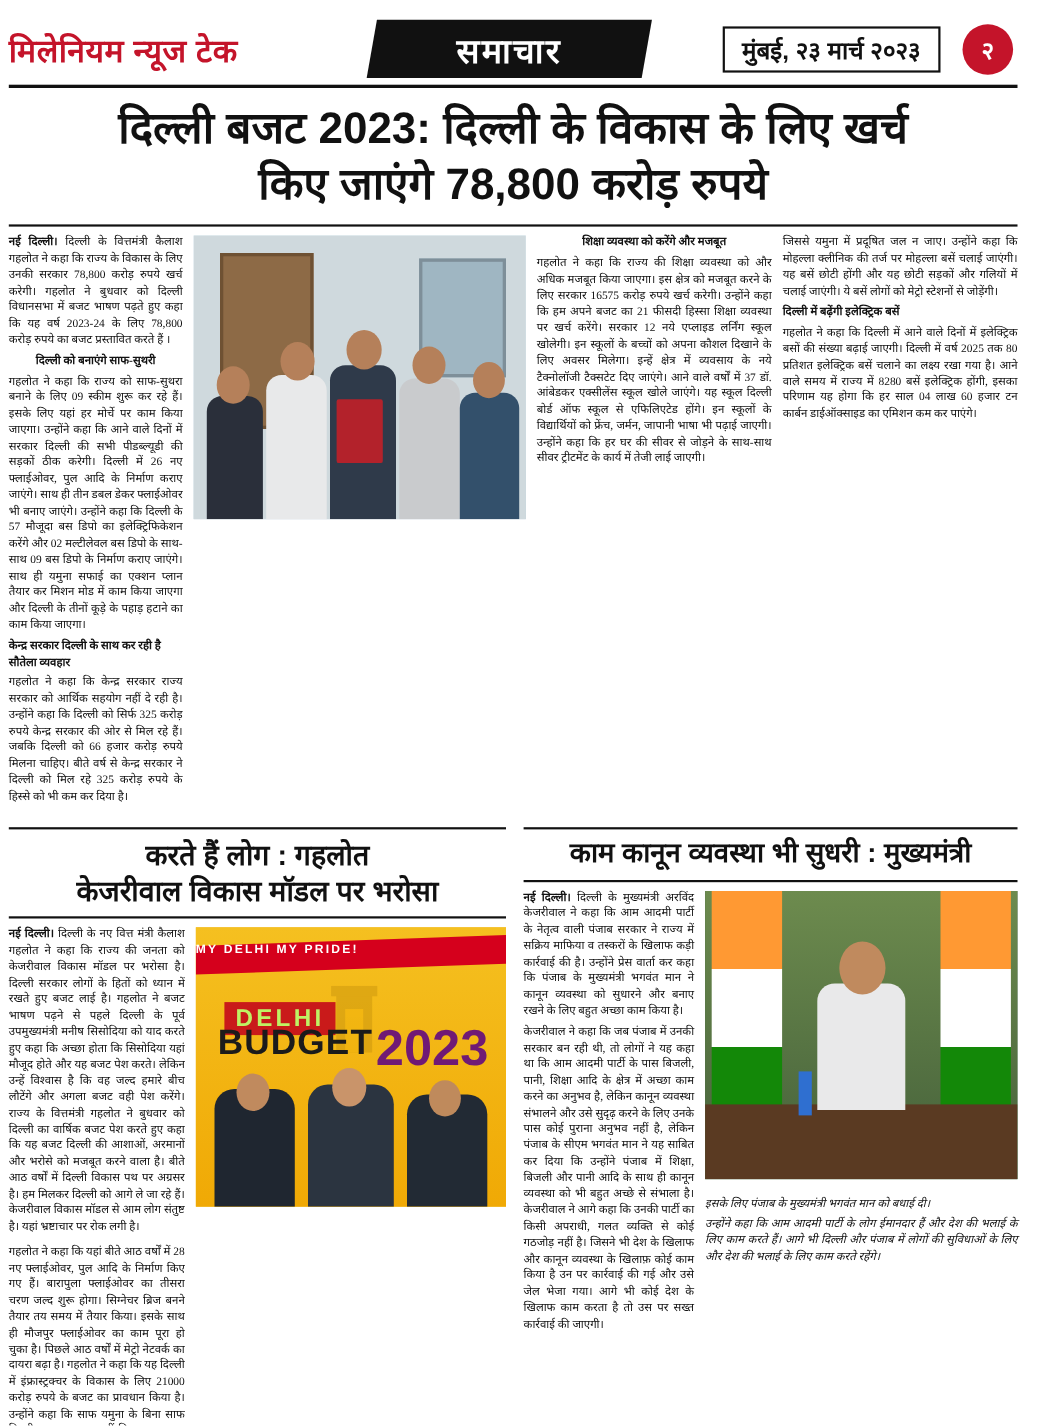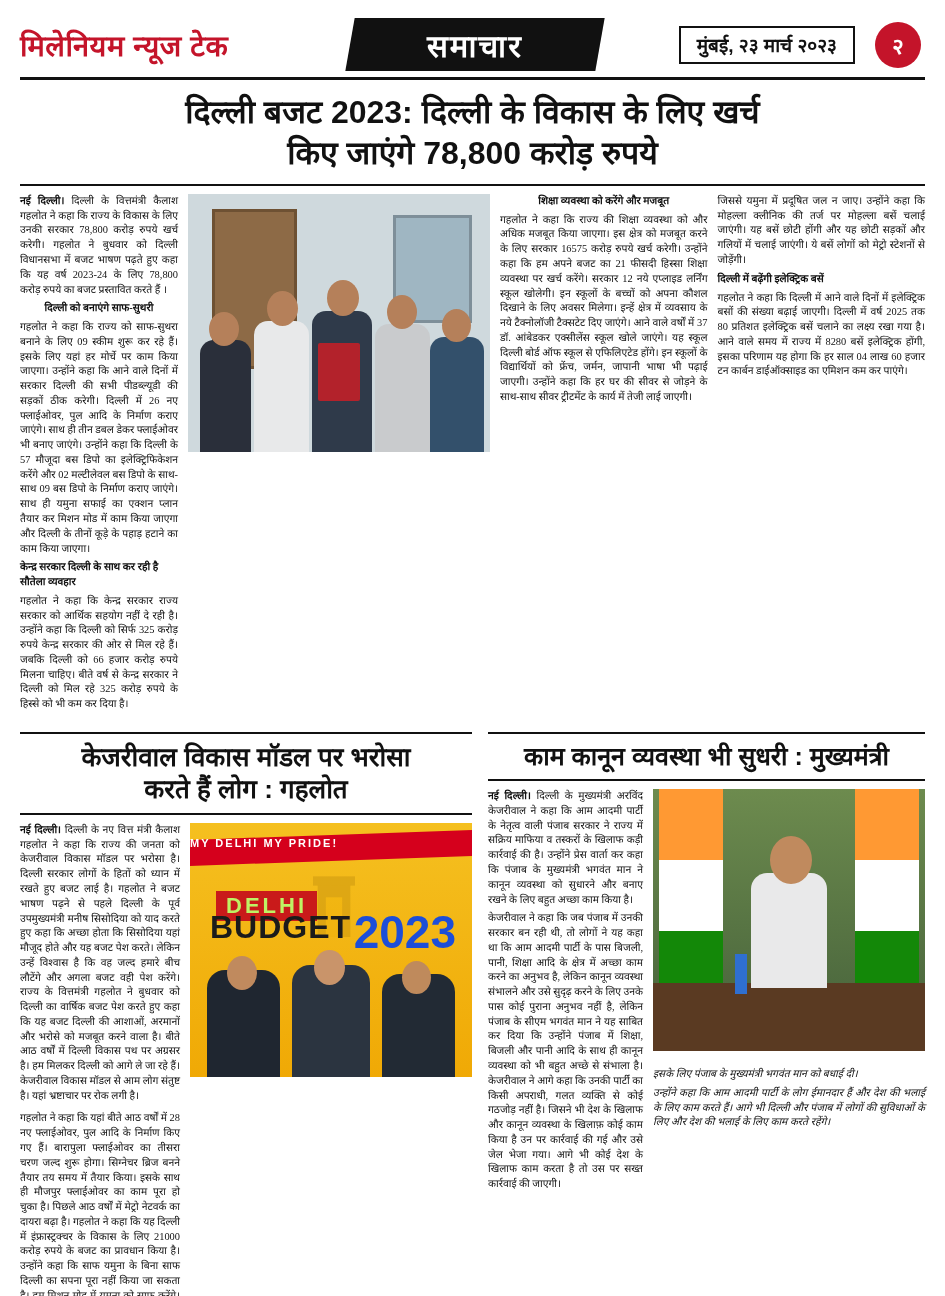--- a/index.html
+++ b/index.html
@@ -6,21 +6,21 @@
   html, body { margin:0; padding:0; }
   body {
     width: 945px; height: 1296px;
     background: #ffffff;
     font-family: "Liberation Serif", serif;
     color: #111;
     overflow: hidden;
   }
   .page {
     width: 945px; height: 1296px;
-    padding: 18px 20px 12px 20px;
+    padding: 18px 20px 12px 8px;
     position: relative;
   }
 
   
   .masthead {
     display: flex; align-items: stretch;
     border-bottom: 3px solid #111;
     padding-bottom: 6px;
     height: 62px;
   }
@@ -51,41 +51,41 @@
   }
   .dateline {
     flex: 1;
     display: flex; align-items: center; justify-content: flex-end;
     padding-right: 16px;
   }
   .dateline-inner {
     border: 2px solid #111;
     padding: 4px 16px;
     font-family: "Liberation Sans", sans-serif;
-    font-size: 19px;
+    font-size: 22px;
     font-weight: bold;
   }
   .pagebadge {
     flex: 0 0 54px;
     display: flex; align-items: center; justify-content: center;
   }
   .pagebadge span {
     width: 46px; height: 46px; border-radius: 50%;
     background: #c4142a; color: #fff;
     display:flex; align-items:center; justify-content:center;
     font-family: "Liberation Sans", sans-serif;
     font-weight: bold; font-size: 22px;
   }
 
   
   .lead-headline {
     text-align: center;
     font-family: "Liberation Sans", sans-serif;
     font-weight: bold;
-    font-size: 32px;
+    font-size: 40px;
     line-height: 1.28;
     padding: 12px 10px 10px 10px;
     border-bottom: 2px solid #111;
     margin-bottom: 8px;
   }
   .lead-headline span { display:block; }
 
   .sec-headline {
     text-align: center;
     font-family: "Liberation Sans", sans-serif;
@@ -122,21 +122,21 @@
   .p2 { width:100%; height:254px; background:#f0b207; }
   .p2 .sky { position:absolute; inset:0; background:linear-gradient(#f5c020,#f0a905); }
   .p2 .band { position:absolute; top:12px; left:0; right:0; height:26px; background:#d5001c; transform:skewY(-2deg);}
   .p2 .bandtxt { position:absolute; top:14px; left:0; right:0; text-align:left; color:#fff;
      font-family:"Liberation Sans",sans-serif; font-size:11px; font-weight:bold; letter-spacing:2px;}
   .p2 .delhi { position:absolute; top:68px; left:26px; color:#bef264;
      font-family:"Liberation Sans",sans-serif; font-size:22px; font-weight:bold; letter-spacing:3px;
      background:#c91a1a; padding:2px 10px;}
   .p2 .budget { position:absolute; top:86px; left:20px; color:#1b1b1b;
      font-family:"Liberation Sans",sans-serif; font-size:32px; font-weight:bold; letter-spacing:1px;}
-  .p2 .year { position:absolute; top:82px; right:16px; color:#1d4ed8;
+  .p2 .year { position:absolute; top:82px; right:16px; color:#701a75;
      font-family:"Liberation Sans",sans-serif; font-size:46px; font-weight:bold;}
   .p2 .monu { position:absolute; top:44px; right:110px; width:56px; height:70px; opacity:.35; }
   .p2 .men { position:absolute; bottom:0; left:0; right:0; height:44%; }
 
   
   .p3 { width:100%; height:262px; background:#3a5f3a; }
   .p3 .bg { position:absolute; inset:0; background:linear-gradient(#6d8b4e,#44603a); }
   .p3 .flag { position:absolute; top:0; bottom:18%; width:64px; }
   .p3 .desk { position:absolute; left:0; right:0; bottom:0; height:26%; background:#5a3a22; }
 </style>
@@ -203,22 +203,22 @@
       <p>जिससे यमुना में प्रदूषित जल न जाए। उन्होंने कहा कि मोहल्ला क्लीनिक की तर्ज पर मोहल्ला बसें चलाई जाएंगी। यह बसें छोटी होंगी और यह छोटी सड़कों और गलियों में चलाई जाएंगी। ये बसें लोगों को मेट्रो स्टेशनों से जोड़ेंगी।</p>
       <p style="font-weight:bold;">दिल्ली में बढ़ेंगी इलेक्ट्रिक बसें</p>
       <p>गहलोत ने कहा कि दिल्ली में आने वाले दिनों में इलेक्ट्रिक बसों की संख्या बढ़ाई जाएगी। दिल्ली में वर्ष 2025 तक 80 प्रतिशत इलेक्ट्रिक बसें चलाने का लक्ष्य रखा गया है। आने वाले समय में राज्य में 8280 बसें इलेक्ट्रिक होंगी, इसका परिणाम यह होगा कि हर साल 04 लाख 60 हजार टन कार्बन डाईऑक्साइड का एमिशन कम कर पाएंगे।</p>
     </div>
   </div>
 
   <div style="display:flex; gap:16px; margin-top:6px;">
 
     <div style="flex:0 0 452px;">
       <div class="sec-headline big">
+        <div>करते हैं लोग : गहलोत</div>
         <div>केजरीवाल विकास मॉडल पर भरोसा</div>
-        <div>करते हैं लोग : गहलोत</div>
       </div>
       <div class="cols">
         <div class="col" style="flex:0 0 160px;">
           <p><span class="lead-in">नई दिल्ली।</span>
              <span>दिल्ली के नए वित्त मंत्री कैलाश गहलोत ने कहा कि राज्य की जनता को केजरीवाल विकास मॉडल पर भरोसा है। दिल्ली सरकार लोगों के हितों को ध्यान में रखते हुए बजट लाई है। गहलोत ने बजट भाषण पढ़ने से पहले दिल्ली के पूर्व उपमुख्यमंत्री मनीष सिसोदिया को याद करते हुए कहा कि अच्छा होता कि सिसोदिया यहां मौजूद होते और यह बजट पेश करते। लेकिन उन्हें विश्वास है कि वह जल्द हमारे बीच लौटेंगे और अगला बजट वही पेश करेंगे। राज्य के वित्तमंत्री गहलोत ने बुधवार को दिल्ली का वार्षिक बजट पेश करते हुए कहा कि यह बजट दिल्ली की आशाओं, अरमानों और भरोसे को मजबूत करने वाला है। बीते आठ वर्षों में दिल्ली विकास पथ पर अग्रसर है। हम मिलकर दिल्ली को आगे ले जा रहे हैं। केजरीवाल विकास मॉडल से आम लोग संतुष्ट है। यहां भ्रष्टाचार पर रोक लगी है।</span></p>
         </div>
         <div style="flex:1;">
           <div class="photo p2">
             <div class="sky"></div>
             <div class="band"></div>

